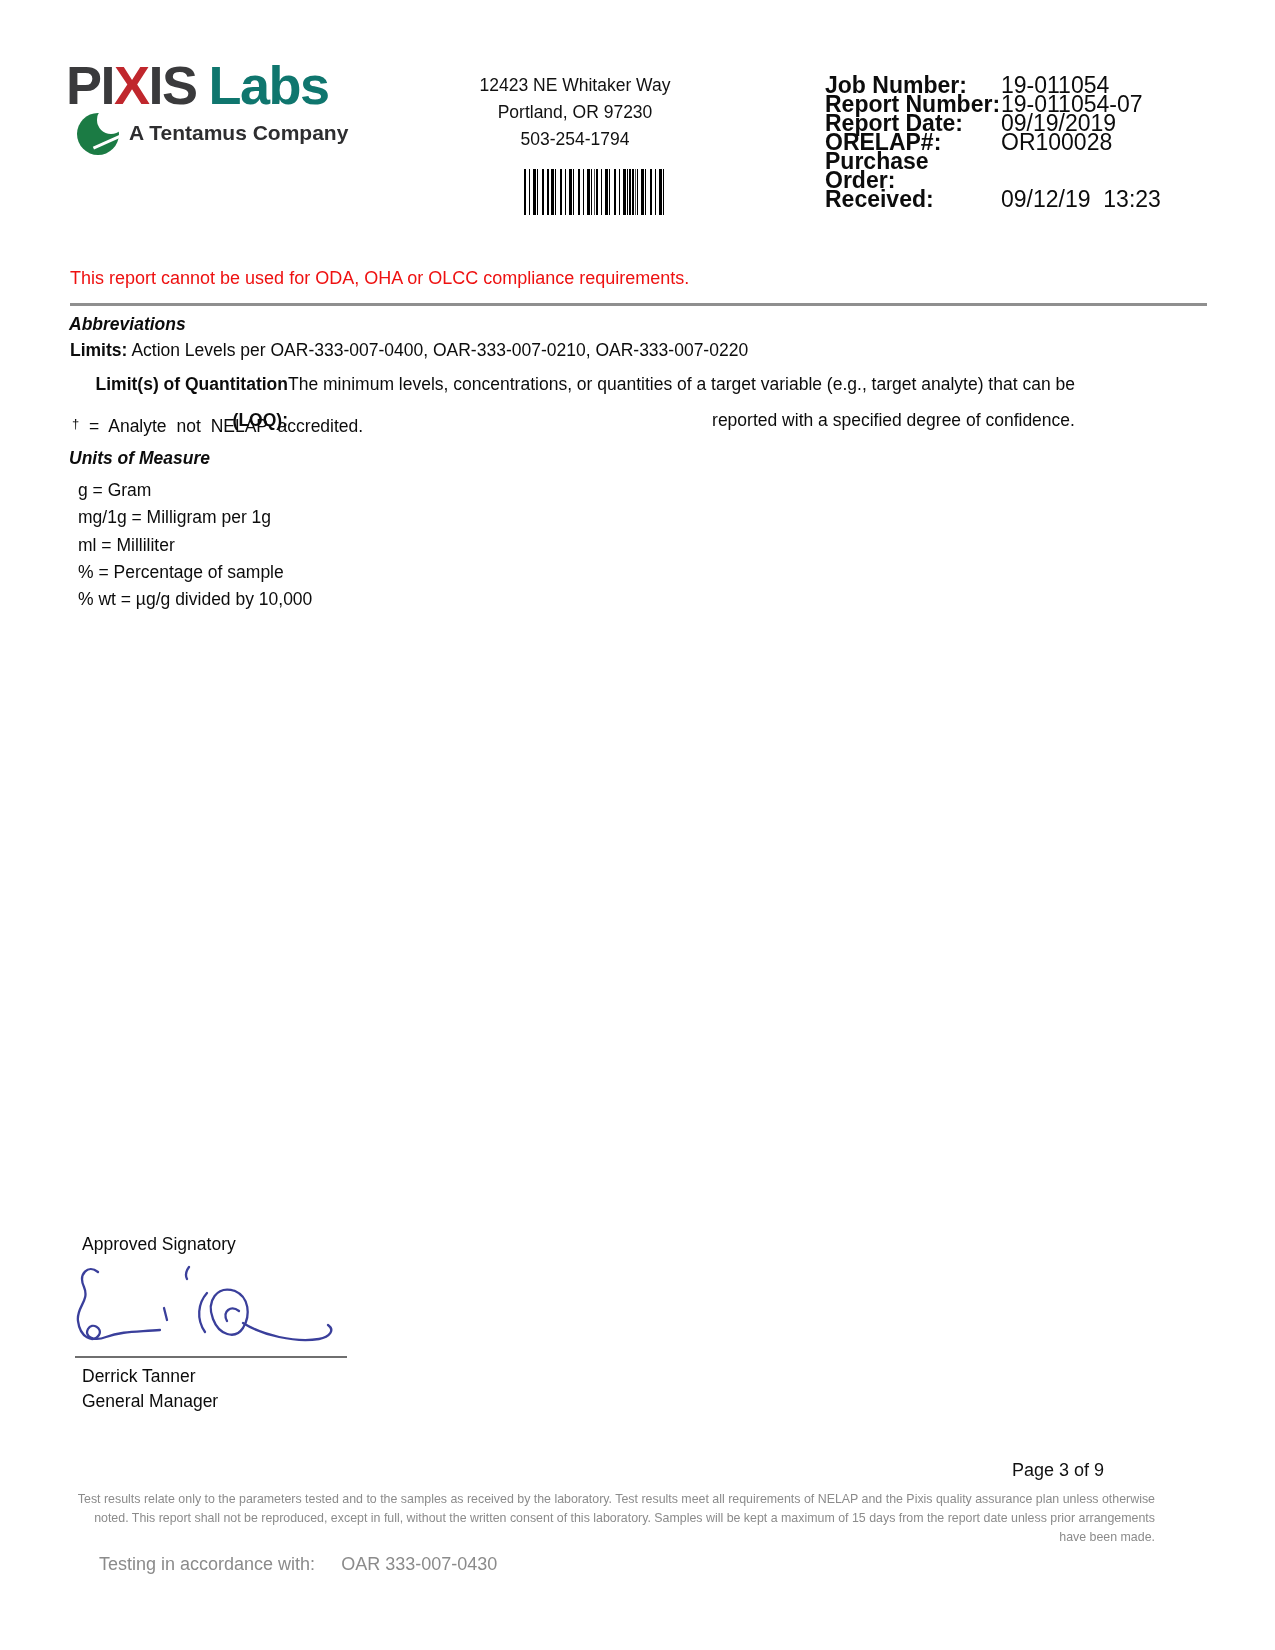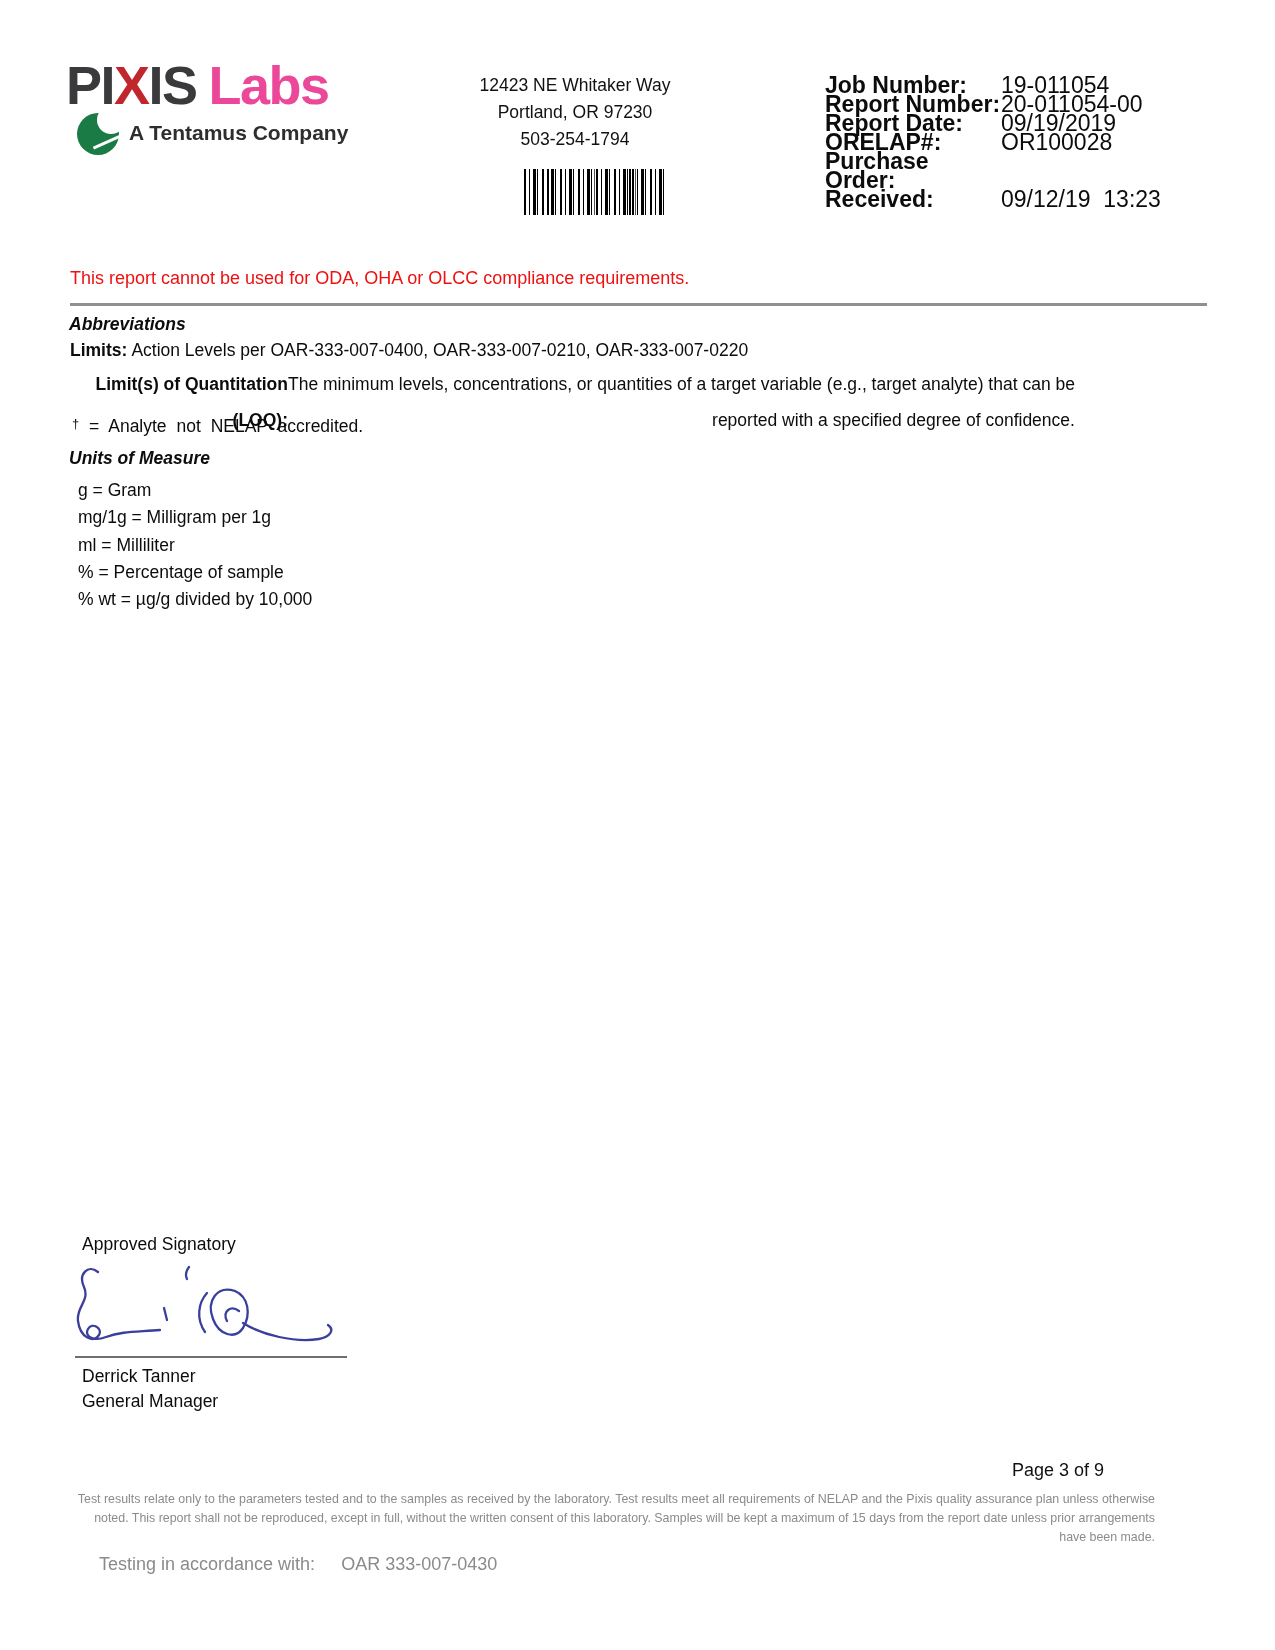--- a/index.html
+++ b/index.html
@@ -14,21 +14,21 @@
   }
   .abs{position:absolute;}
 
   
   .logo-text{
     left:66px;top:56px;
     font-size:54px;font-weight:700;letter-spacing:-1.5px;
     color:#3a3a3c;line-height:58px;white-space:nowrap;
   }
   .lg-red{color:#c0272d;}
-  .lg-gray{color:#ec4899;margin-left:12px;}
+  .lg-gray{color:#0f766e;margin-left:12px;}
   .logo-sub{
     left:76px;top:110px;
     display:flex;align-items:center;gap:7px;
     font-size:21px;font-weight:700;color:#2e2e30;
   }
   .logo-mark svg{display:block;}
 
   
   .address{
     left:400px;top:72px;width:350px;
@@ -111,21 +111,21 @@
 
   <div class="abs barcode"></div>
 
   <div class="abs meta">
     <div class="meta-row">
       <div class="meta-label">Job Number:</div>
       <div class="meta-value">19-011054</div>
     </div>
     <div class="meta-row">
       <div class="meta-label">Report Number:</div>
-      <div class="meta-value">20-011054-00</div>
+      <div class="meta-value">19-011054-07</div>
     </div>
     <div class="meta-row">
       <div class="meta-label">Report Date:</div>
       <div class="meta-value">09/19/2019</div>
     </div>
     <div class="meta-row">
       <div class="meta-label">ORELAP#:</div>
       <div class="meta-value">OR100028</div>
     </div>
     <div class="meta-row">

